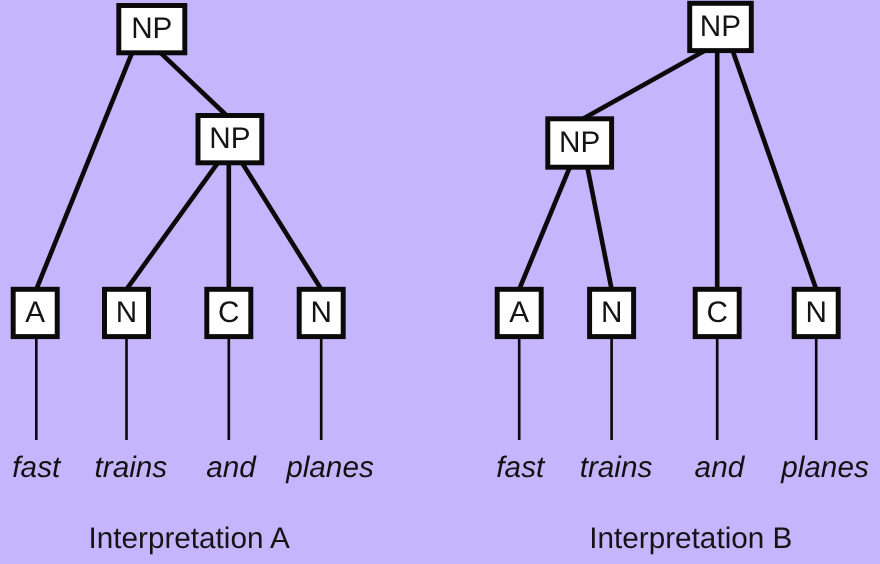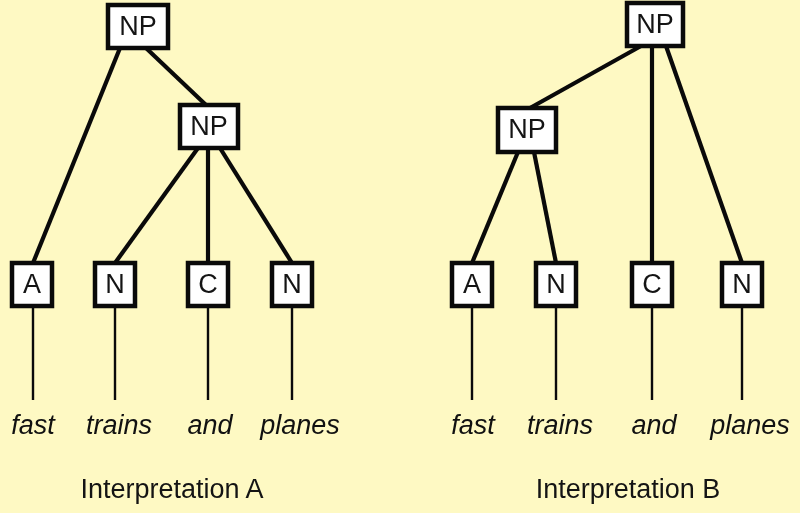--- a/index.html
+++ b/index.html
@@ -4,21 +4,21 @@
 <style>
   html, body {
     margin: 0;
     padding: 0;
     background: #ffffff;
   }
   #page {
     position: relative;
     width: 800px;
     height: 513px;
-    background: #fef9c3;
+    background: #c4b5fd;
     overflow: hidden;
     font-family: "Liberation Sans", sans-serif;
   }
   svg.tree-canvas {
     position: absolute;
     top: 0;
     left: 0;
     width: 800px;
     height: 513px;
   }

